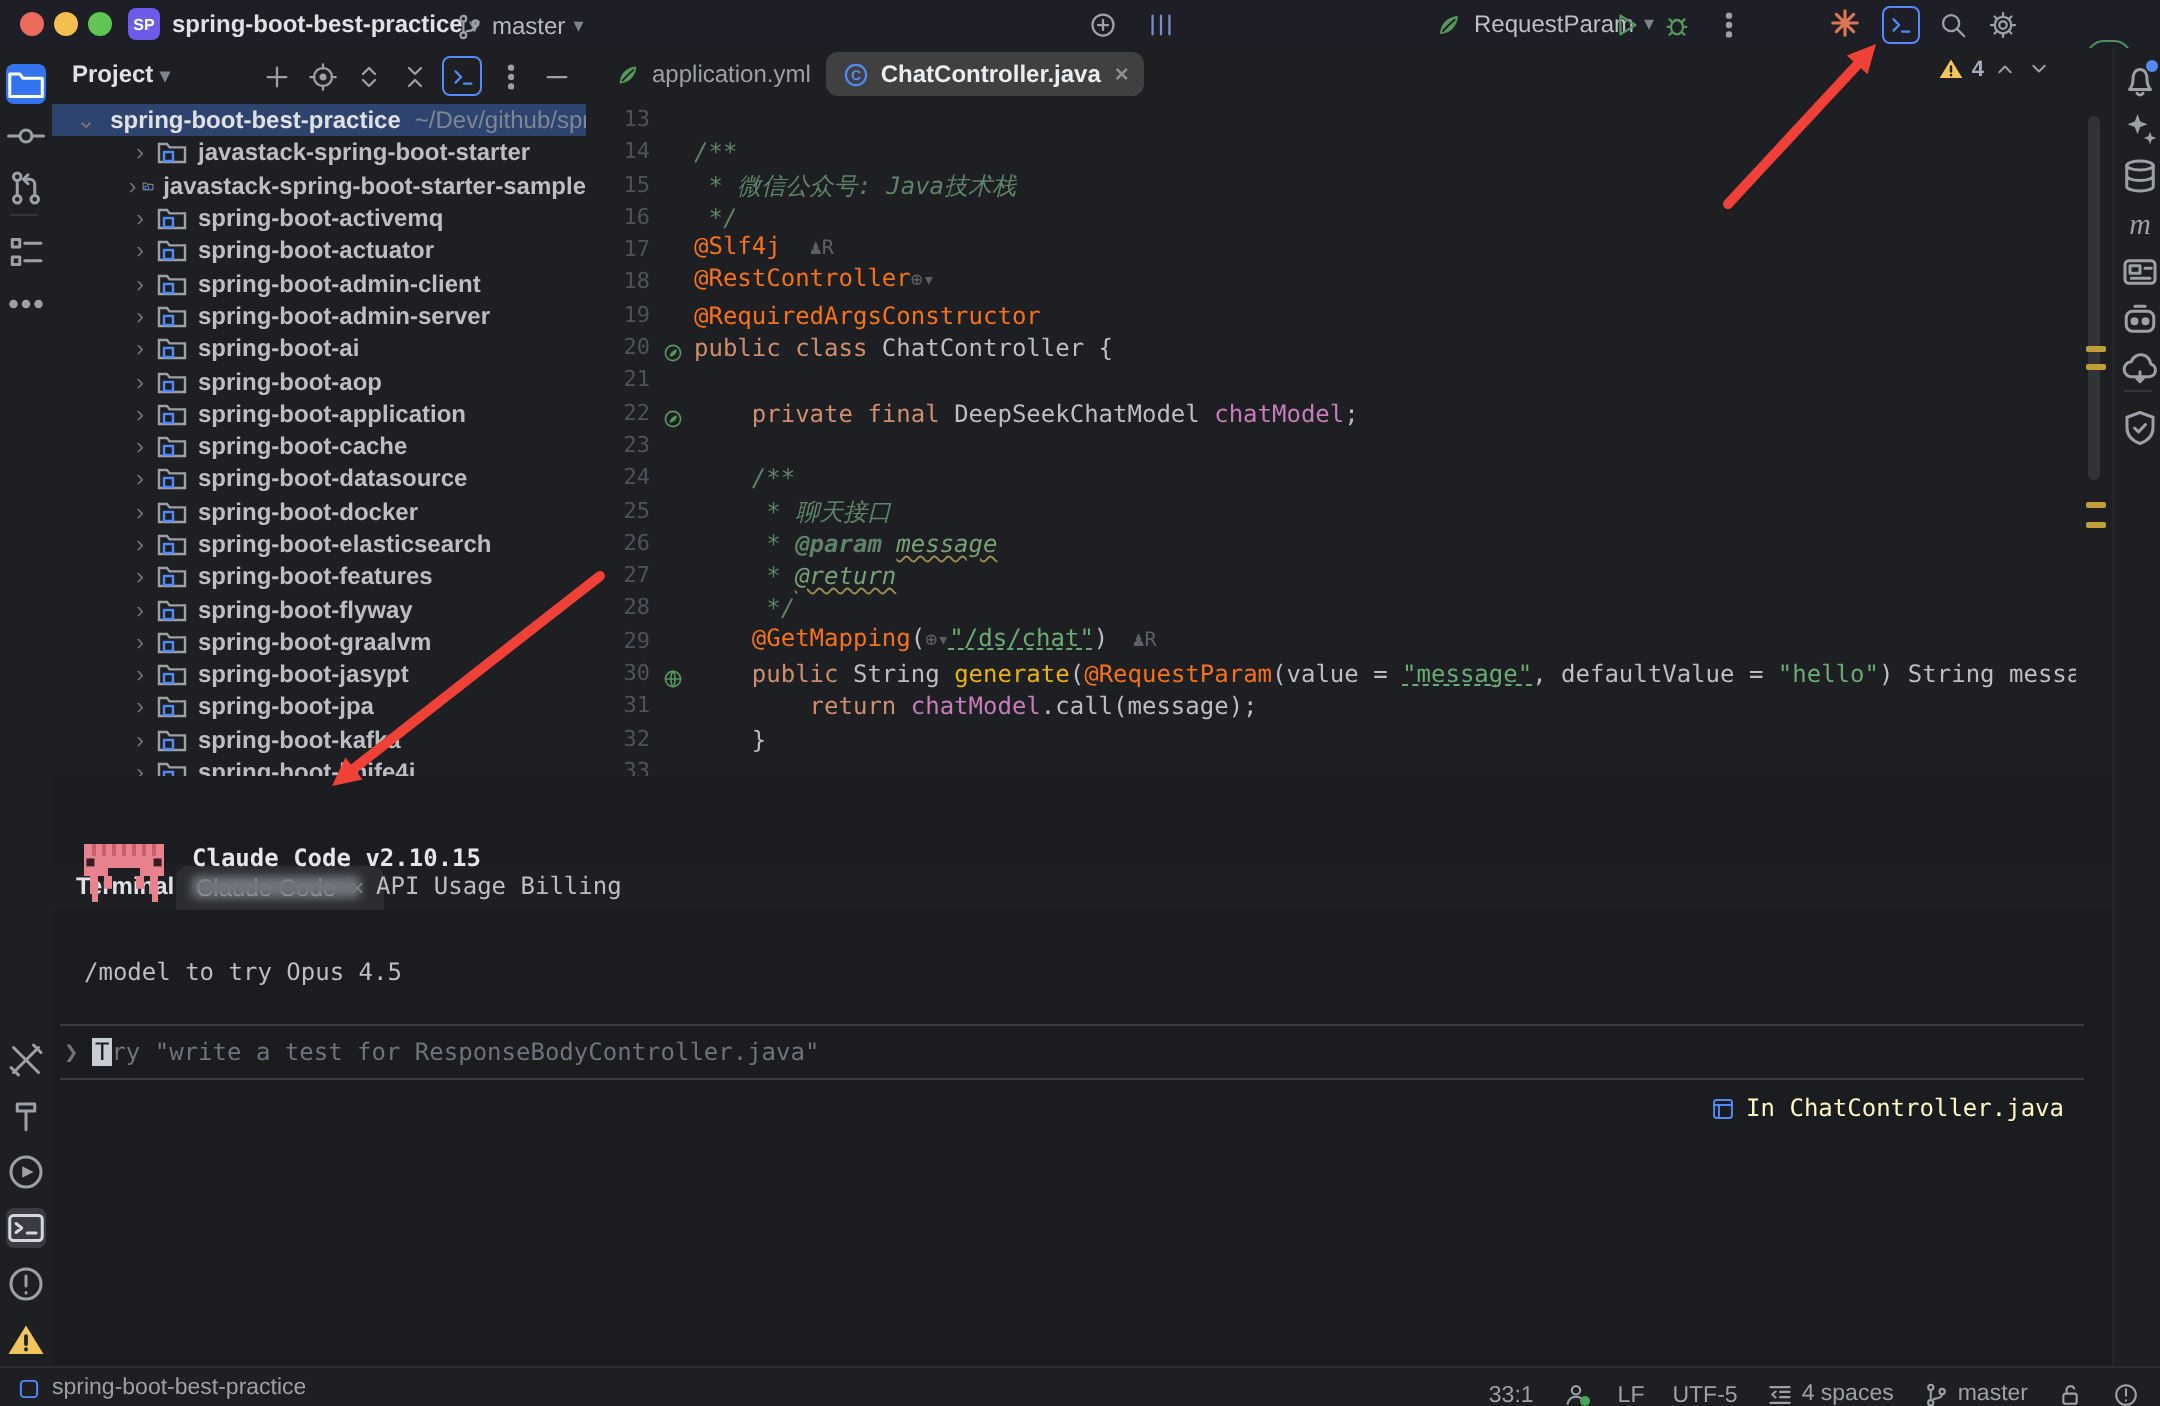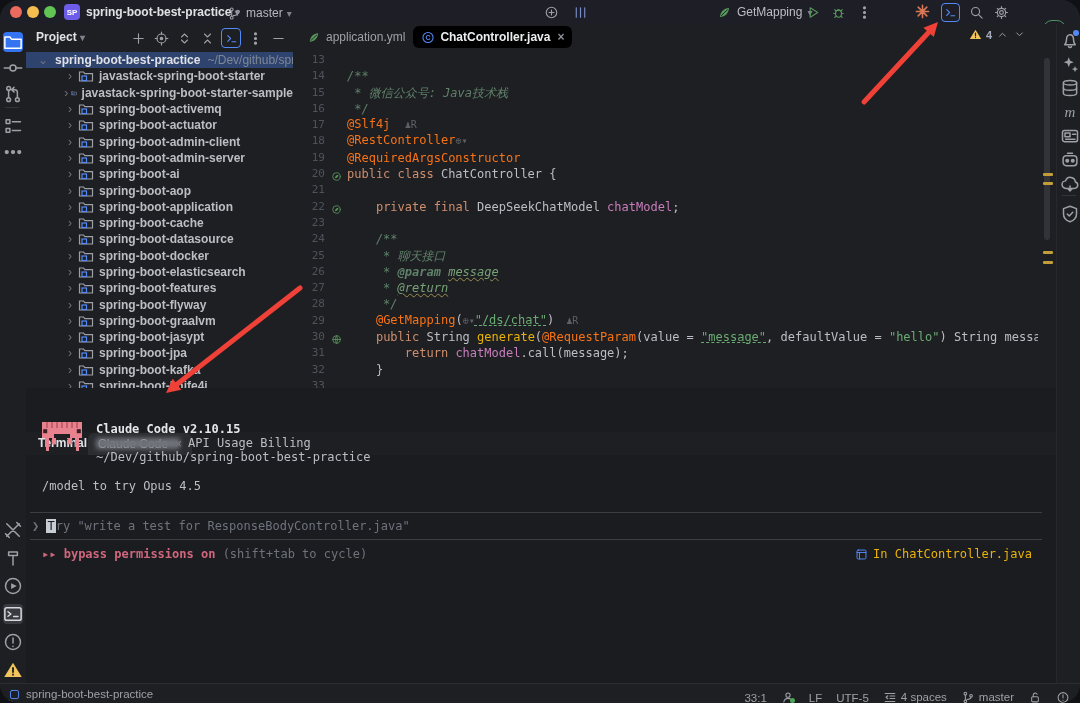--- a/index.html
+++ b/index.html
@@ -1,16 +1,16 @@
 <!DOCTYPE html>
 <html><head>
 <meta charset="utf-8">
 <style>
   html,body{margin:0;padding:0;background:#101114;}
-  #app{position:relative;width:1080px;height:703px;background:#1E1F22;font-family:"Liberation Sans",sans-serif;overflow:hidden;color:#BCBEC4;font-size:12px;border-radius:19px;-webkit-font-smoothing:antialiased;}
+  #app{position:relative;width:1080px;height:703px;background:#1E1F22;font-family:"Liberation Sans",sans-serif;overflow:hidden;color:#BCBEC4;font-size:12px;-webkit-font-smoothing:antialiased;}
   .abs{position:absolute;}
   .ic{display:inline-flex;align-items:center;justify-content:center;width:16px;height:16px;color:#9DA0A6;}
   .ic svg{width:15px;height:15px;display:block;}
   
   #titlebar{left:0;top:0;width:1080px;height:24px;background:#1E1F26;border-bottom:1px solid #141517;}
   .tl{width:12px;height:12px;border-radius:50%;position:absolute;top:6px;}
   .badge-sp{position:absolute;left:64px;top:4px;width:16px;height:16px;border-radius:4px;background:#6C5CE7;color:#fff;font-size:8px;font-weight:bold;display:flex;align-items:center;justify-content:center;}
   .tb-title{position:absolute;left:86px;top:5px;font-weight:bold;color:#DFE1E5;font-size:12px;}
   .chev{color:#7E828B;font-size:10px;}
   .tb-branch{position:absolute;left:226px;top:5px;color:#B4B8BF;display:flex;gap:4px;align-items:center;}
@@ -34,21 +34,21 @@
   .trow{height:16.3px;display:flex;align-items:center;white-space:nowrap;font-weight:600;color:#BCBEC4;}
   .trow .tchev{width:12px;text-align:center;color:#6F737A;font-weight:normal;margin-left:38px;}
   .trow.root .tchev{margin-left:12px;}
   .trow .ficon{width:16px;height:16px;margin:0 5px 0 2px;}
   .trow.selected{background:#2E436E;color:#DFE1E5;}
   .tpath{color:#7E8794;font-weight:normal;margin-left:7px;}
   
   #editor{left:293px;top:24px;width:763px;height:364px;background:#1E1F22;border-bottom:6px solid #6d28d9;}
   #tabbar{position:absolute;left:0;top:0;width:763px;height:26px;display:flex;align-items:center;padding-left:6px;box-sizing:border-box;}
   .tab{display:flex;align-items:center;gap:5px;height:22px;padding:0 8px;border-radius:6px;color:#9DA0A6;}
-  .tab.active{background:#000000;color:#ECEDEF;font-weight:bold;}
+  .tab.active{background:#404040;color:#ECEDEF;font-weight:bold;}
   .tab .ic{width:14px;height:14px;}
   .tab .close{color:#8C8F96;font-size:12px;margin-left:2px;}
   #code{position:absolute;left:0;top:28px;width:745px;height:336px;overflow:hidden;font-family:"DejaVu Sans Mono",monospace;font-size:12px;line-height:16.3px;white-space:pre;}
   .cl{display:flex;height:16.3px;align-items:flex-end;}
   .ln{width:32px;text-align:right;color:#4E535B;font-size:11px;flex:none;}
   .gut{width:22px;flex:none;display:flex;justify-content:center;align-items:center;}
   .gut svg{width:11px;height:11px;}
   .ct{flex:1;}
   .c-kw{color:#CF8E6D;} .c-ann{color:#f97316;} .c-pl{color:#BCBEC4;}
   .c-doc{color:#5F826B;font-style:italic;}
@@ -67,21 +67,21 @@
   .term-title{position:absolute;left:12px;top:4px;font-weight:bold;color:#DFE1E5;}
   .term-tab{position:absolute;left:62px;top:1px;height:22px;padding:0 10px;background:#2B2D30;border-radius:6px 6px 0 0;display:flex;align-items:center;gap:7px;color:#DFE1E5;}
   .term-tab .close{color:#8C8F96;}
   #term-body{position:absolute;left:0;top:23px;width:1030px;height:272px;font-family:"DejaVu Sans Mono",monospace;font-size:12px;color:#BCBEC4;}
   .tline{position:absolute;white-space:pre;}
   .redact{display:inline-block;width:84px;height:11px;background:#70737a;border-radius:2px;filter:blur(2.5px);vertical-align:middle;margin-right:8px;}
   .tdivider{position:absolute;left:4px;right:14px;border-top:1px solid #3B3D42;}
   .cursor{display:inline-block;background:#C8CCD4;color:#1B1C20;padding:0 1px;}
   .dim{color:#6E737C;}
   .pink{color:#D0677D;font-weight:bold;}
-  .ctx{position:absolute;right:24px;color:#eab308;display:flex;gap:5px;align-items:center;}
+  .ctx{position:absolute;right:24px;color:#fef9c3;display:flex;gap:5px;align-items:center;}
   .ctx .ic{color:#548AF7;width:13px;height:13px;}
   
   #statusbar{left:0;top:683px;width:1080px;height:20px;background:#1E1F22;border-top:1px solid #2B2D31;font-size:11.5px;color:#9DA0A6;}
   #sb-left{position:absolute;left:8px;top:0;height:20px;display:flex;align-items:center;gap:5px;}
   #sb-right{position:absolute;right:10px;top:0;height:20px;display:flex;align-items:flex-end;gap:14px;}
   .sb-item{display:flex;align-items:center;gap:4px;}
   .sb-item .ic{width:14px;height:14px;}
   .greendot{position:absolute;width:5px;height:5px;border-radius:50%;background:#4CA458;right:0;bottom:1px;}
   #arrows{left:0;top:0;width:1080px;height:703px;pointer-events:none;z-index:50;}
 </style>
@@ -119,21 +119,21 @@
           <path d="M3.5 3v10M8 3v10M12.5 3v10"></path>
         </svg>
       </span>
     <span class="abs" style="left:716px;top:4px;display:flex;align-items:center;gap:5px;">
       <span class="ic" style="color:#57965C;">
           <svg viewBox="0 0 16 16" fill="none" stroke="currentColor" stroke-width="1.2" stroke-linecap="round" stroke-linejoin="round">
             <path d="M3.2 12.8C3.4 7.4 7.2 3.6 12.8 3.2 12.4 8.8 8.6 12.6 3.2 12.8z" fill="currentColor" stroke="none"></path>
             <path d="M4.8 11.2C6.8 9 8.8 7 11 5.2" stroke="#1E1F22" stroke-width="1"></path>
           </svg>
         </span>
-      <span>GetMapping</span>
+      <span>RequestParam</span>
         <span class="chev">▾</span>
     </span>
     <span class="ic abs" style="left:805px;top:4px;color:#57965C;">
         <svg viewBox="0 0 16 16" fill="none" stroke="currentColor" stroke-width="1.2" stroke-linecap="round" stroke-linejoin="round">
           <path d="M4.5 3l8 5-8 5z"></path>
         </svg>
       </span>
     <span class="ic abs" style="left:830px;top:4px;color:#57965C;">
         <svg viewBox="0 0 16 16" fill="none" stroke="currentColor" stroke-width="1.2" stroke-linecap="round" stroke-linejoin="round">
           <ellipse cx="8" cy="9.2" rx="3.2" ry="3.8"></ellipse>
@@ -611,26 +611,24 @@
           <rect x="10.5" y="1" width="1" height="3"></rect>
             <rect x="13" y="1" width="1" height="3"></rect>
             <rect x="15.5" y="1" width="1" height="3"></rect>
             <rect x="18" y="1" width="1" height="3"></rect>
         </g>
         <rect x="1.6" y="4.6" width="2" height="2" fill="#3A1E22"></rect>
           <rect x="18.4" y="4.6" width="2" height="2" fill="#3A1E22"></rect>
       </svg>
       <div class="tline" style="left:70px;top:11px;font-weight:bold;color:#E4E6EA;">Claude Code v2.10.15</div>
       <div class="tline" style="left:70px;top:25px;"><span class="redact"></span><span>API Usage Billing</span></div>
-      <div class="tline" style="left:70px;top:39px;">~/Dev/github/spring-boot-best-practice</div>
       <div class="tline" style="left:16px;top:68px;">/model to try Opus 4.5</div>
       <div class="tdivider" style="top:101px;"></div>
       <div class="tline" style="left:6px;top:108px;"><span class="dim">❯</span> <span class="cursor" id="cur0">T</span><span class="dim" id="cur-rest">ry "write a test for ResponseBodyController.java"</span></div>
       <div class="tdivider" style="top:128px;"></div>
-      <div class="tline" style="left:16px;top:136px;"><span class="pink">▸▸</span> <span class="pink">bypass permissions on</span> <span class="dim">(shift+tab to cycle)</span></div>
       <div class="ctx" style="top:136px;">
           <span class="ic">
             <svg viewBox="0 0 16 16" fill="none" stroke="currentColor" stroke-width="1.2" stroke-linecap="round" stroke-linejoin="round">
               <rect x="2.5" y="2.5" width="11" height="11" rx="1.5"></rect>
               <path d="M2.5 5.5h11M5.5 5.5v8"></path>
             </svg>
           </span>
           <span>In ChatController.java</span>
         </div>
     </div>

